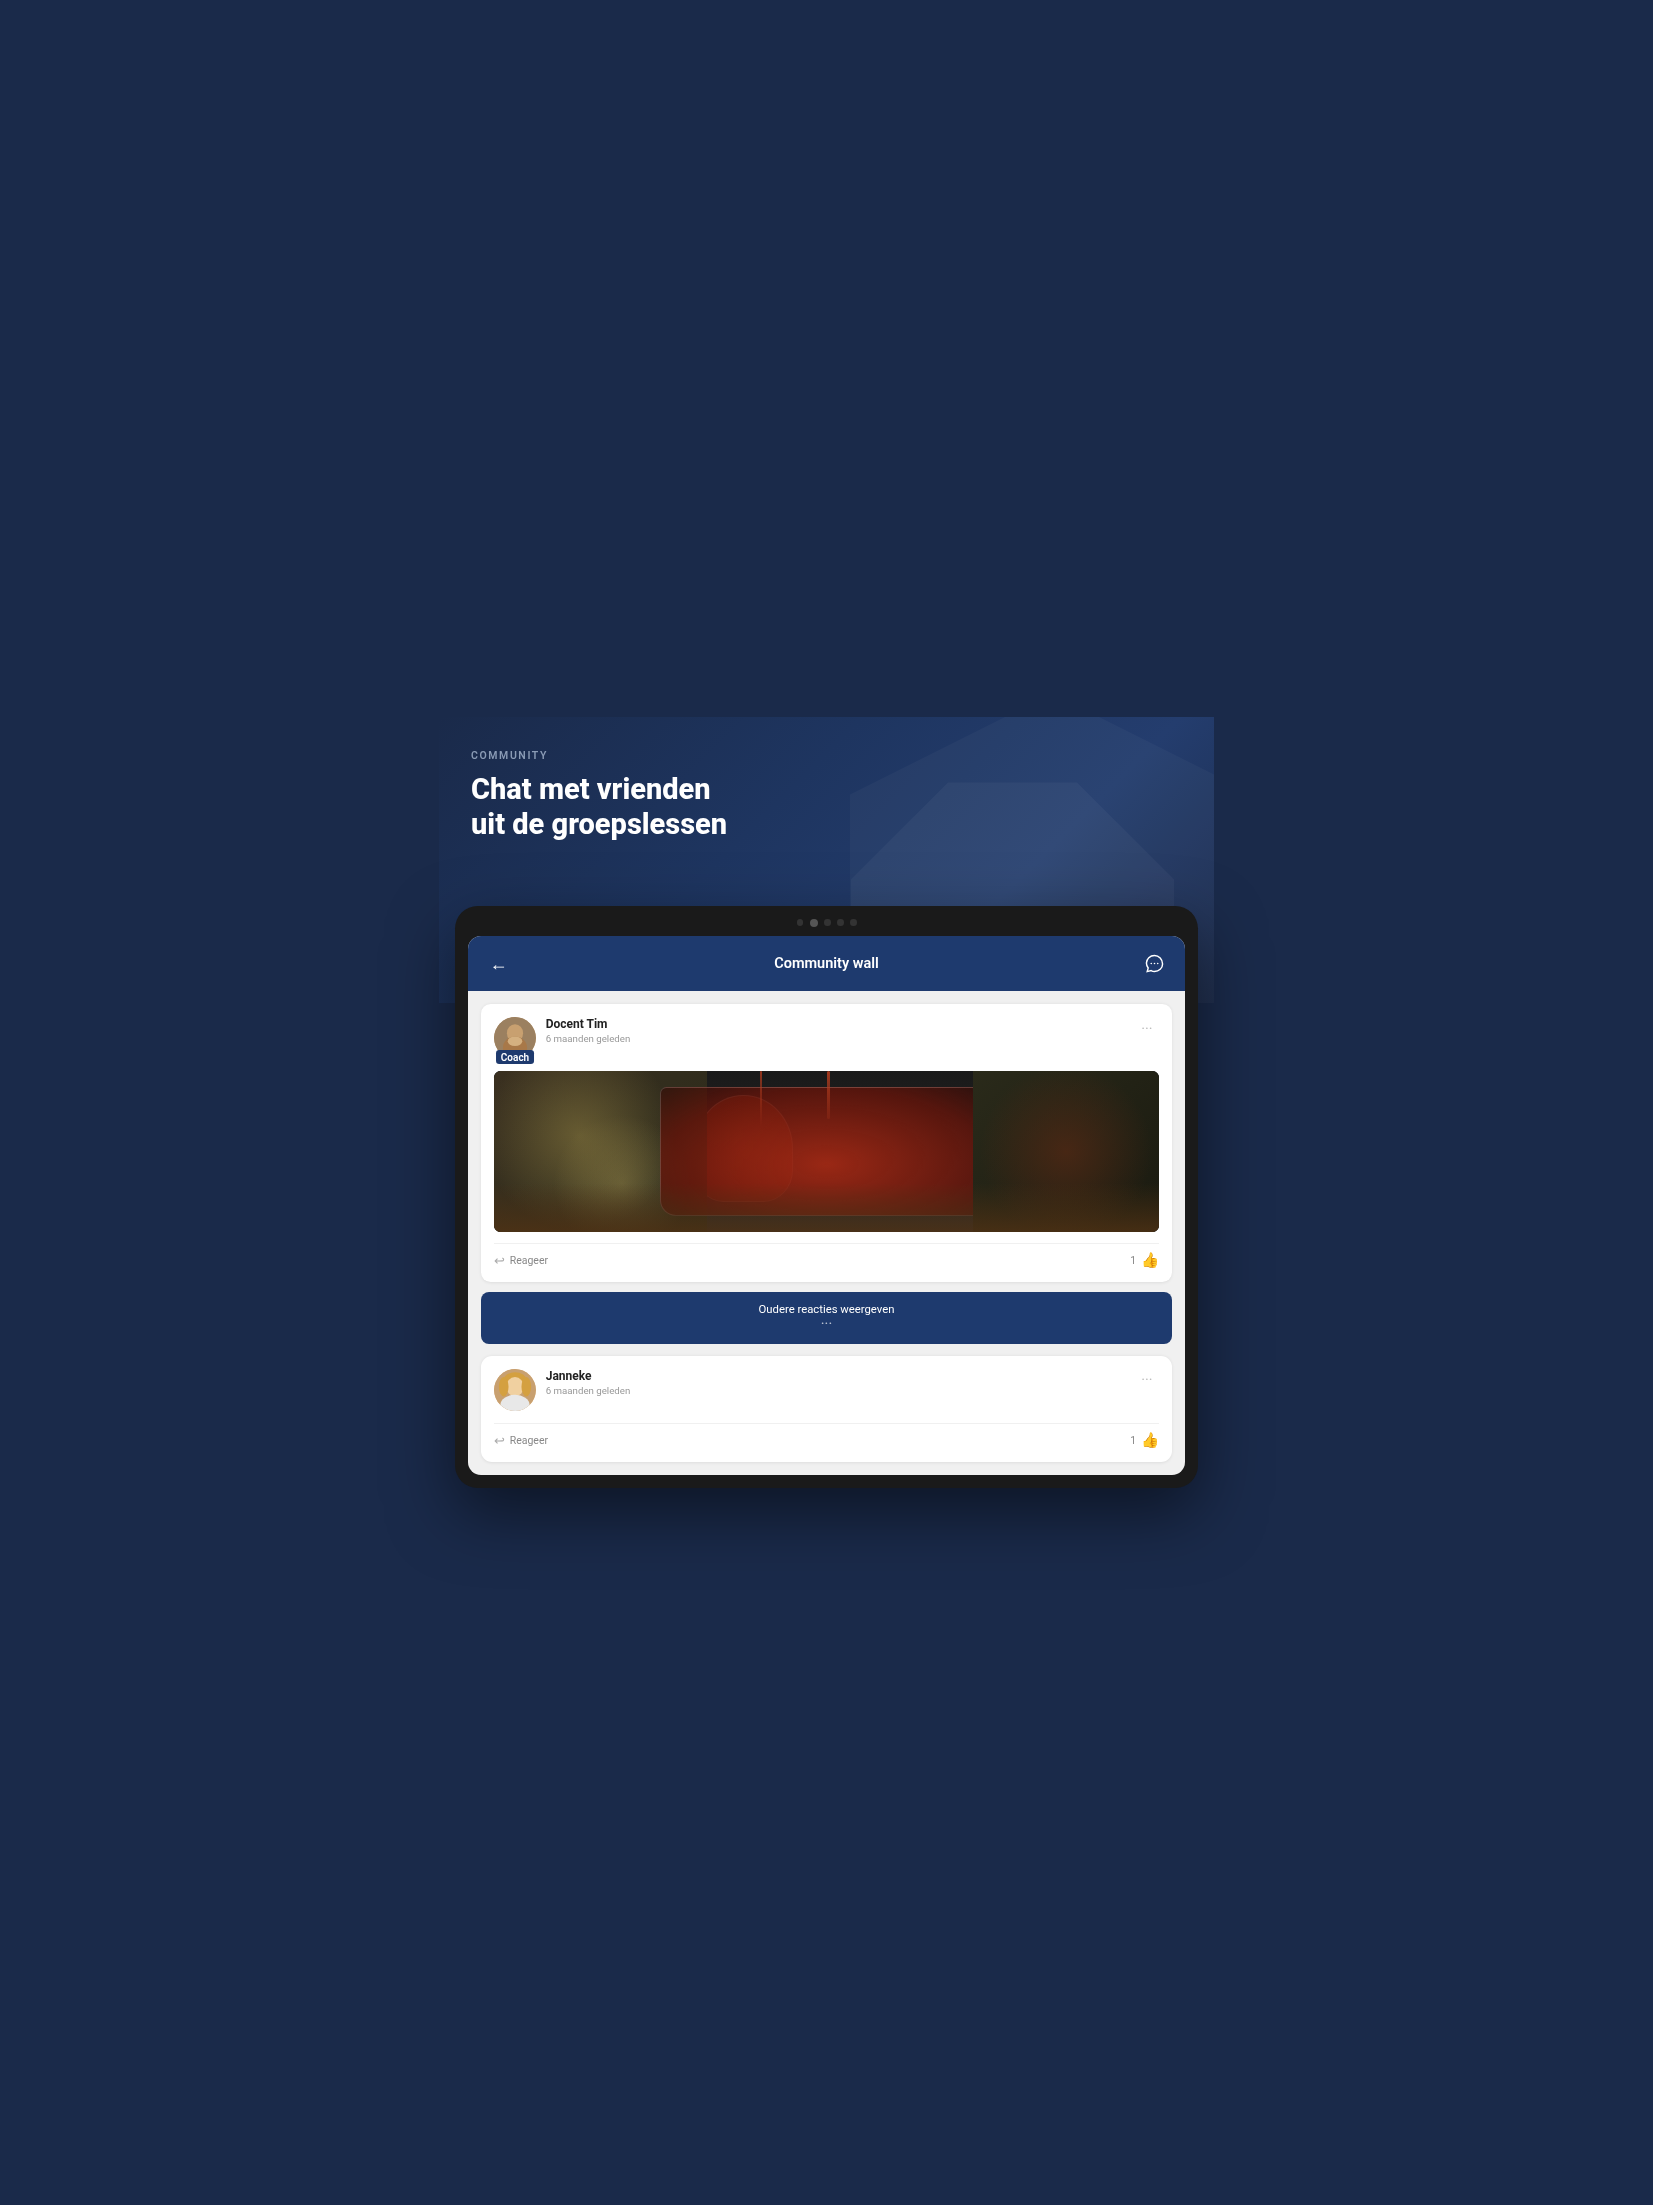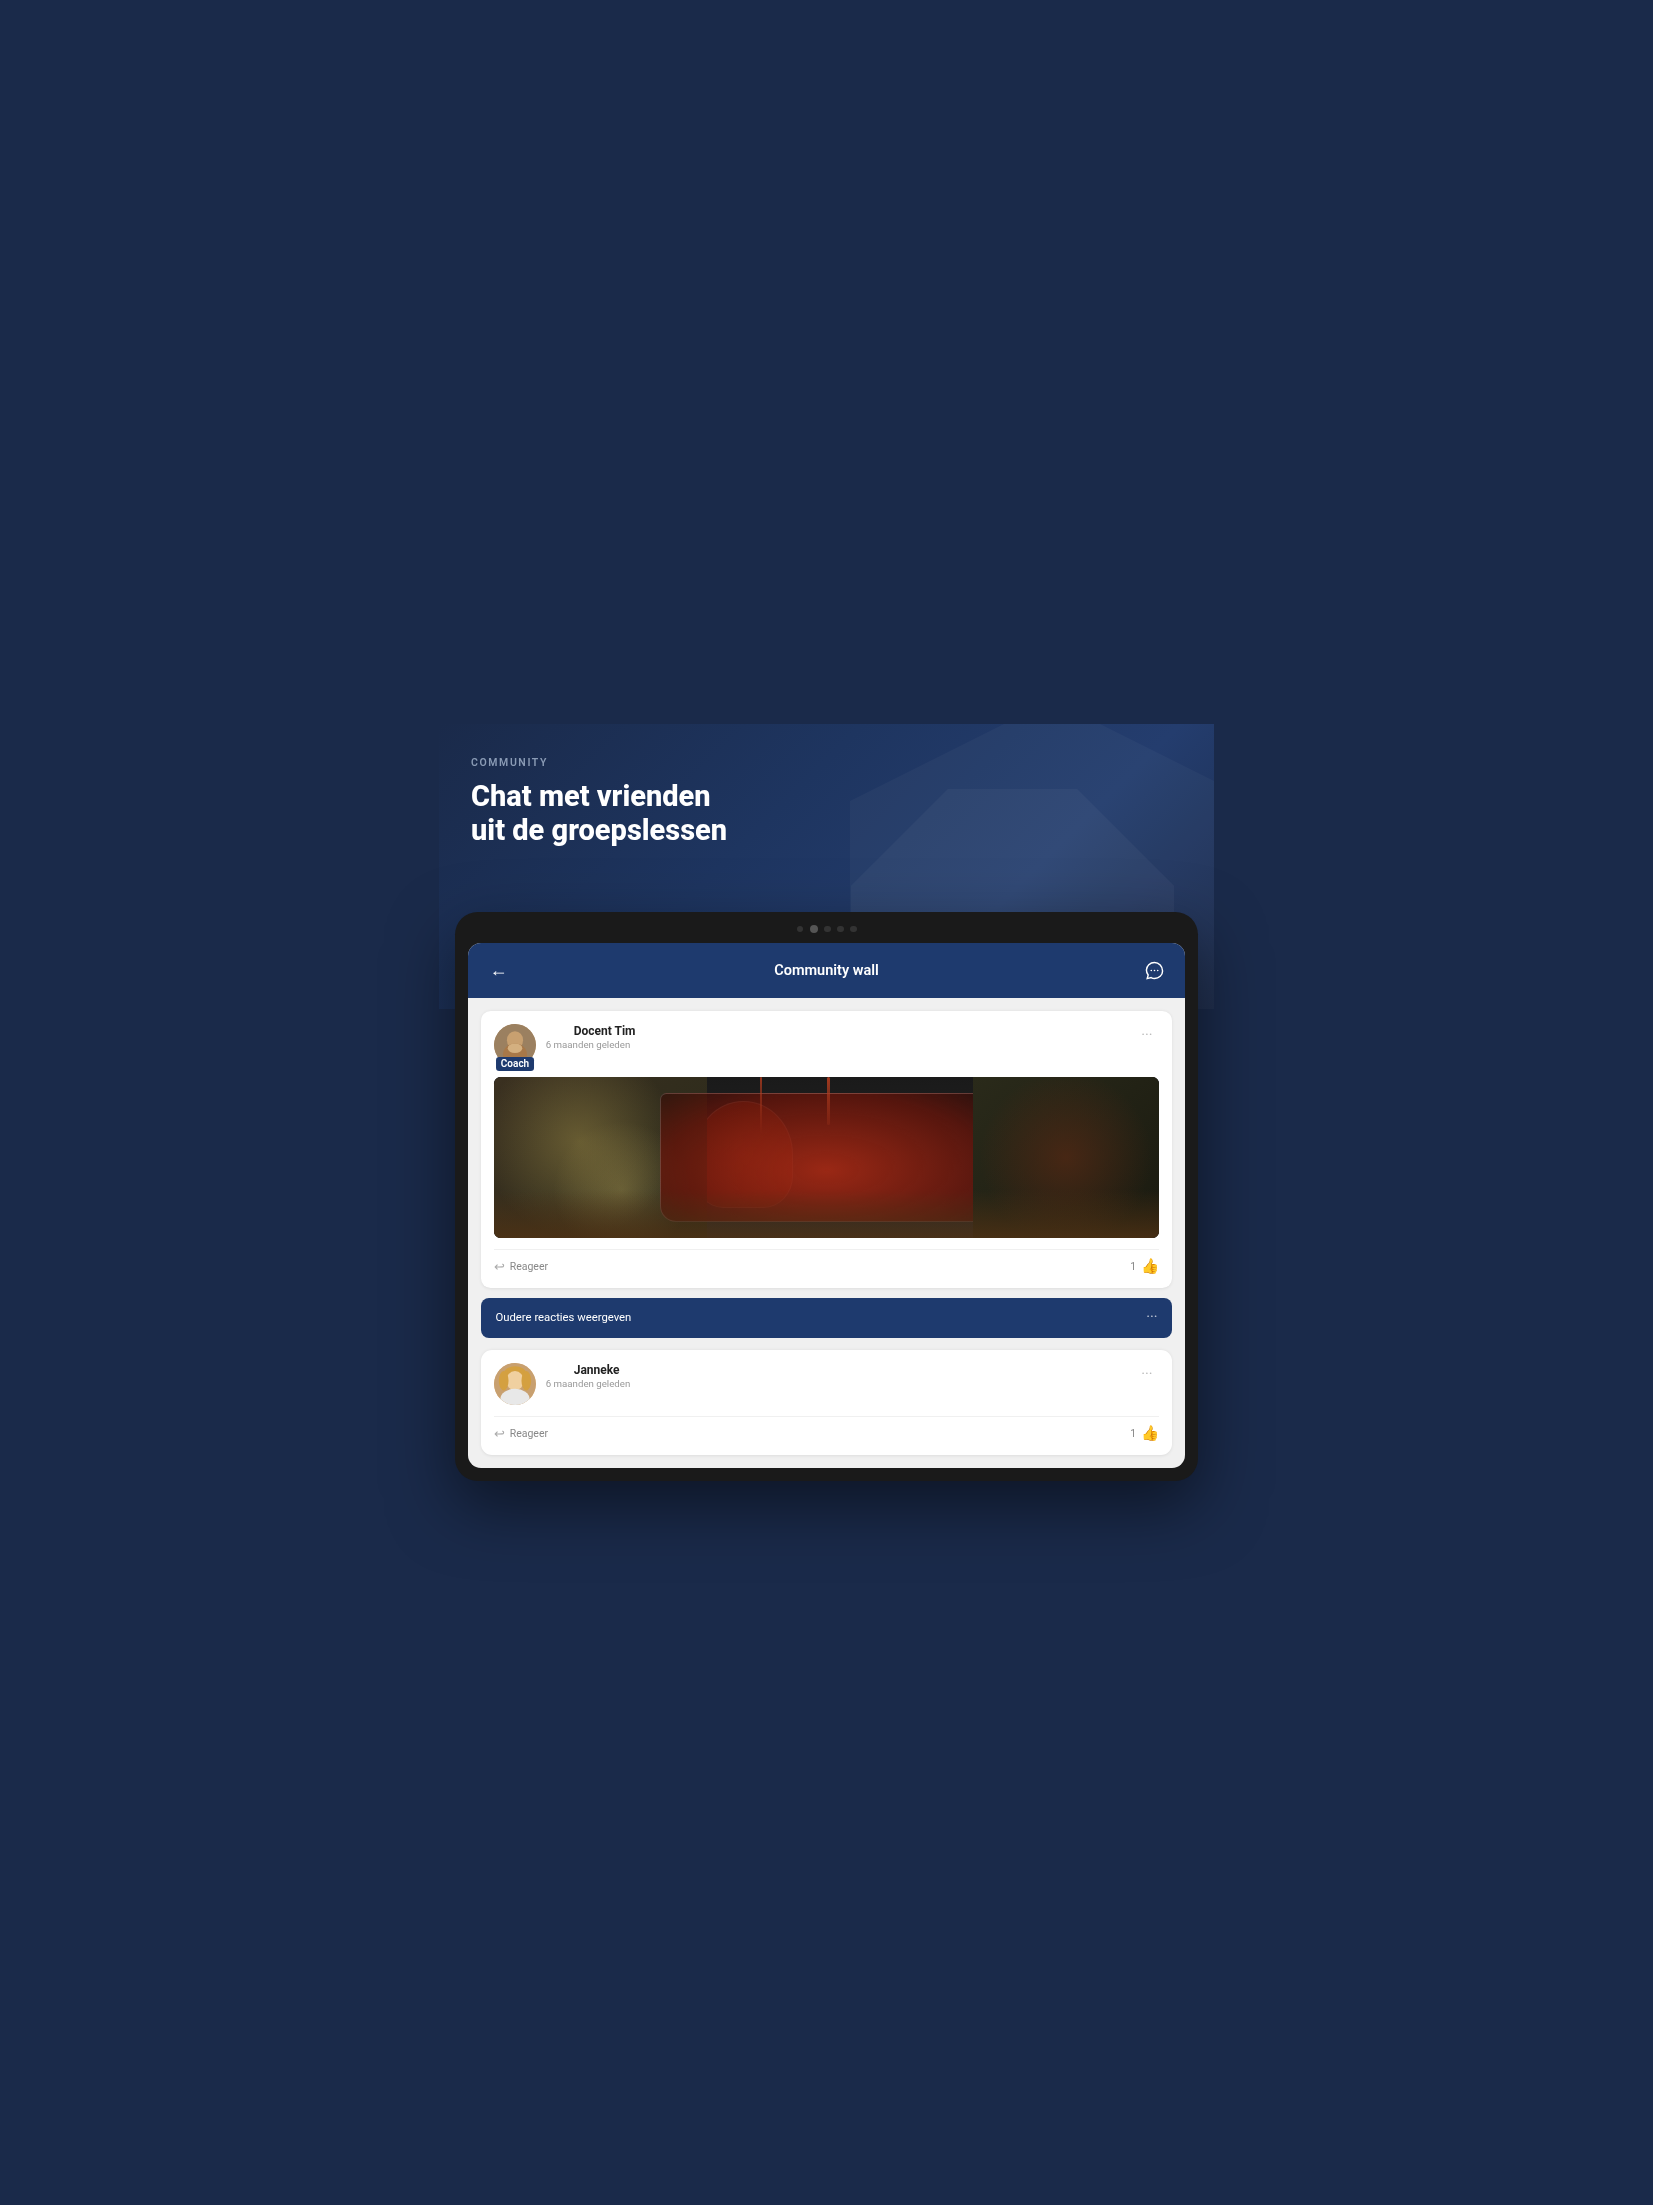--- a/index.html
+++ b/index.html
@@ -190,21 +190,20 @@
       font-weight: 600;
       padding: 1.6px 4.8px;
       border-radius: 3.2px;
       white-space: nowrap;
     }
 
     .post-author-name {
       font-size: 12px;
       font-weight: 700;
       color: #222;
-      margin-left: 28px;
     }
 
     .post-time {
       font-size: 9.7px;
       color: #999;
       margin-top: 1.6px;
     }
 
     .post-options {
       margin-left: auto;
@@ -353,20 +352,21 @@
     
     .older-reactions-bar {
       background: #1e3a6e;
       border-radius: 8px;
       padding: 11.3px 14.5px;
       margin-bottom: 12px;
       display: flex;
       align-items: center;
       justify-content: space-between;
       cursor: pointer;
+      flex-direction: column;
     }
 
     .older-reactions-label {
       color: #fff;
       font-size: 11.3px;
     }
 
     .older-reactions-dots {
       color: rgba(255,255,255,0.7);
       font-size: 14.5px;

